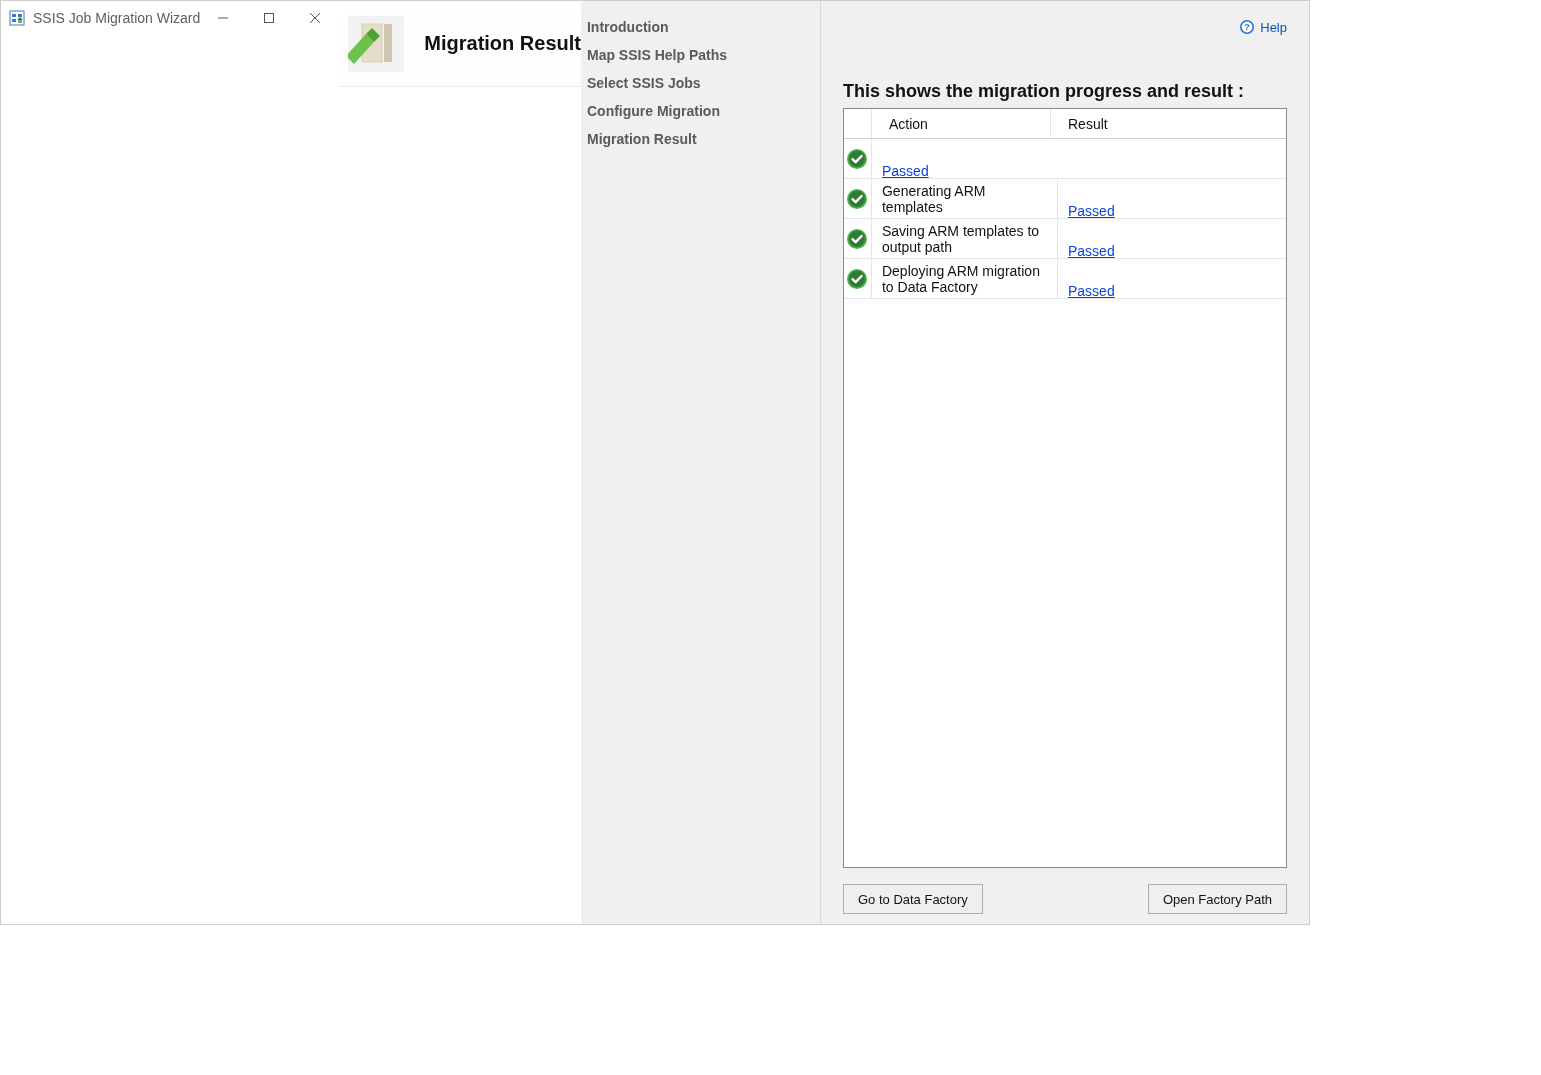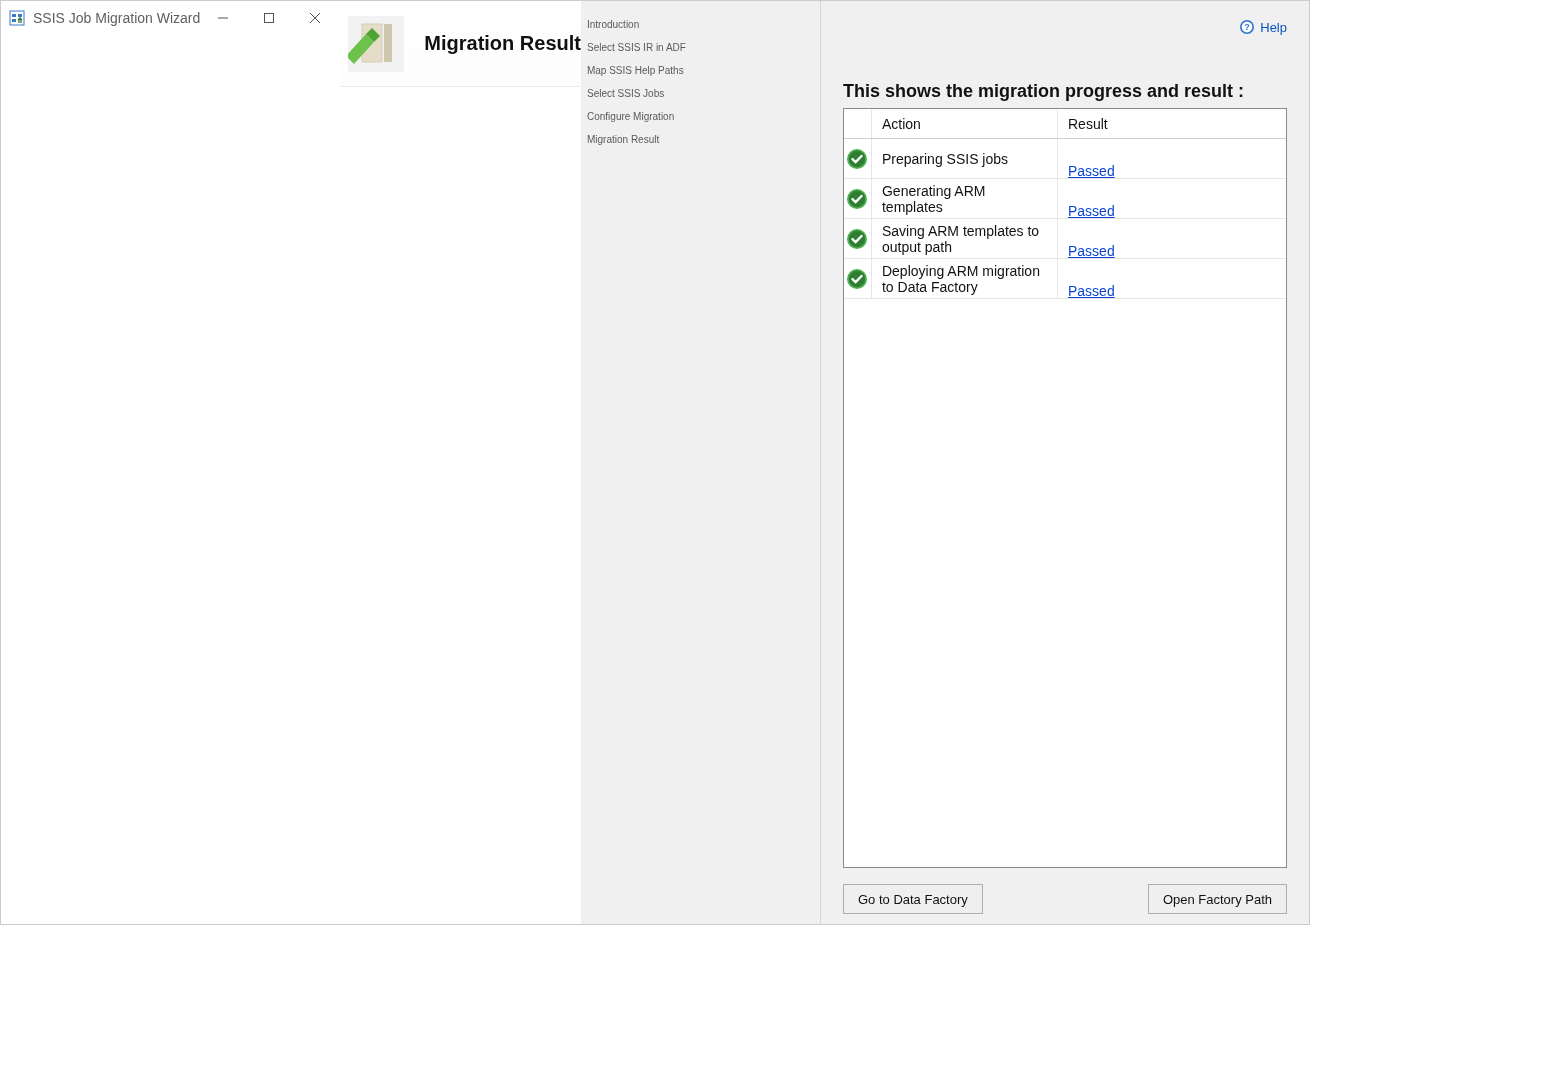--- a/index.html
+++ b/index.html
@@ -14,33 +14,33 @@
 .win-btn svg { display: block; }
 
 .header-band { height: 86px; display: flex; align-items: center; padding-left: 8px; background: linear-gradient(to bottom, #fff, #fdfdfd); border-bottom: 1px solid #e9e9e9; }
 .header-icon { width: 56px; height: 56px; background: #f2f2f2; margin-right: 20px; display: flex; align-items: center; justify-content: center; position: relative; }
 .header-icon svg { display: block; }
 .header-title { font-size: 20px; font-weight: 700; color: #111; }
 
 .body { flex: 1; display: flex; min-height: 0; }
 
 .sidebar { width: 240px; background: #f0f0f0; border-right: 1px solid #d7d7d7; padding-top: 12px; }
-.sidebar .step { padding: 6px 6px; font-size: 10px; color: #5a5a5a; cursor: default; }
+.sidebar .step { padding: 6px 6px; font-size: 14px; color: #5a5a5a; cursor: default; font-weight: bold; }
 
 .content-wrap { flex: 1; background: #f0f0f0; display: flex; flex-direction: column; min-height: 0; }
 .content { flex: 1; padding: 14px 22px 10px 22px; display: flex; flex-direction: column; min-height: 0; }
 
 .help-row { display: flex; justify-content: flex-end; align-items: center; height: 24px; }
 .help-link { color: #0a53be; text-decoration: none; display: inline-flex; align-items: center; gap: 5px; font-size: 13px; }
 .help-icon { width: 16px; height: 16px; display: inline-flex; align-items: center; justify-content: center; }
 
 .caption { font-weight: 700; font-size: 18px; margin-top: 42px; margin-bottom: 6px; color: #111; }
 
 .grid { flex: 1; border: 1px solid #8a8a8a; background: #fff; display: flex; flex-direction: column; min-height: 0; }
-.grid-head { display: flex; height: 30px; border-bottom: 1px solid #cfcfcf; background: #fff; }
+.grid-head { display: flex; height: 30px; border-bottom: 1px solid #cfcfcf; background: #fff; gap: 7px; }
 .gh { display:flex; align-items:center; padding: 0 10px; font-size: 14px; color:#111; border-right: 1px solid #e6e6e6; }
 .gh.icon-col { width: 28px; border-right: 1px solid #e6e6e6; }
 .gh.action-col { flex: 1; }
 .gh.result-col { width: 228px; border-right: none; }
 
 .grid-rows { flex:1; overflow: auto; }
 .grid-row { display:flex; height: 40px; border-bottom: 1px solid #e6e6e6; align-items: stretch; }
 .gc { display:flex; align-items:center; padding: 0 10px; font-size:14px; }
 .gc.icon-col { width: 28px; border-right: 1px solid #e6e6e6; justify-content:center; padding:0; }
 .gc.action-col { flex: 1; border-right: 1px solid #e6e6e6; color:#111; }
@@ -102,21 +102,20 @@
         <path d="M18 18 L24 12 L32 20 L26 26 Z" fill="#4da332"></path>
       </svg>
     </div>
     <div class="header-title">Migration Result</div>
   </div>
 
   <div class="body">
 
     <div class="sidebar">
       <div class="step">Introduction</div>
-      <div class="step">Select SSIS IR in ADF</div>
       <div class="step">Map SSIS Help Paths</div>
       <div class="step">Select SSIS Jobs</div>
       <div class="step">Configure Migration</div>
       <div class="step">Migration Result</div>
     </div>
 
     <div class="content-wrap">
       <div class="content">
 
         <div class="help-row">
@@ -144,21 +143,20 @@
               <div class="grid-row">
                 <div class="gc icon-col">
                   <span class="success-icon">
                     <svg width="22" height="22" viewBox="0 0 22 22">
                       <circle cx="11" cy="11" r="10" fill="#4caf50"></circle>
                       <circle cx="11" cy="11" r="8.2" fill="#2e7d32"></circle>
                       <path d="M6.5 11.2 L9.6 14.2 L15.6 8" fill="none" stroke="#fff" stroke-width="2.4" stroke-linecap="round" stroke-linejoin="round"></path>
                     </svg>
                   </span>
                 </div>
-                <div class="gc action-col">Preparing SSIS jobs</div>
                 <div class="gc result-col">
                   <span class="result-link">Passed</span>
                 </div>
               </div>
               <div class="grid-row">
                 <div class="gc icon-col">
                   <span class="success-icon">
                     <svg width="22" height="22" viewBox="0 0 22 22">
                       <circle cx="11" cy="11" r="10" fill="#4caf50"></circle>
                       <circle cx="11" cy="11" r="8.2" fill="#2e7d32"></circle>

